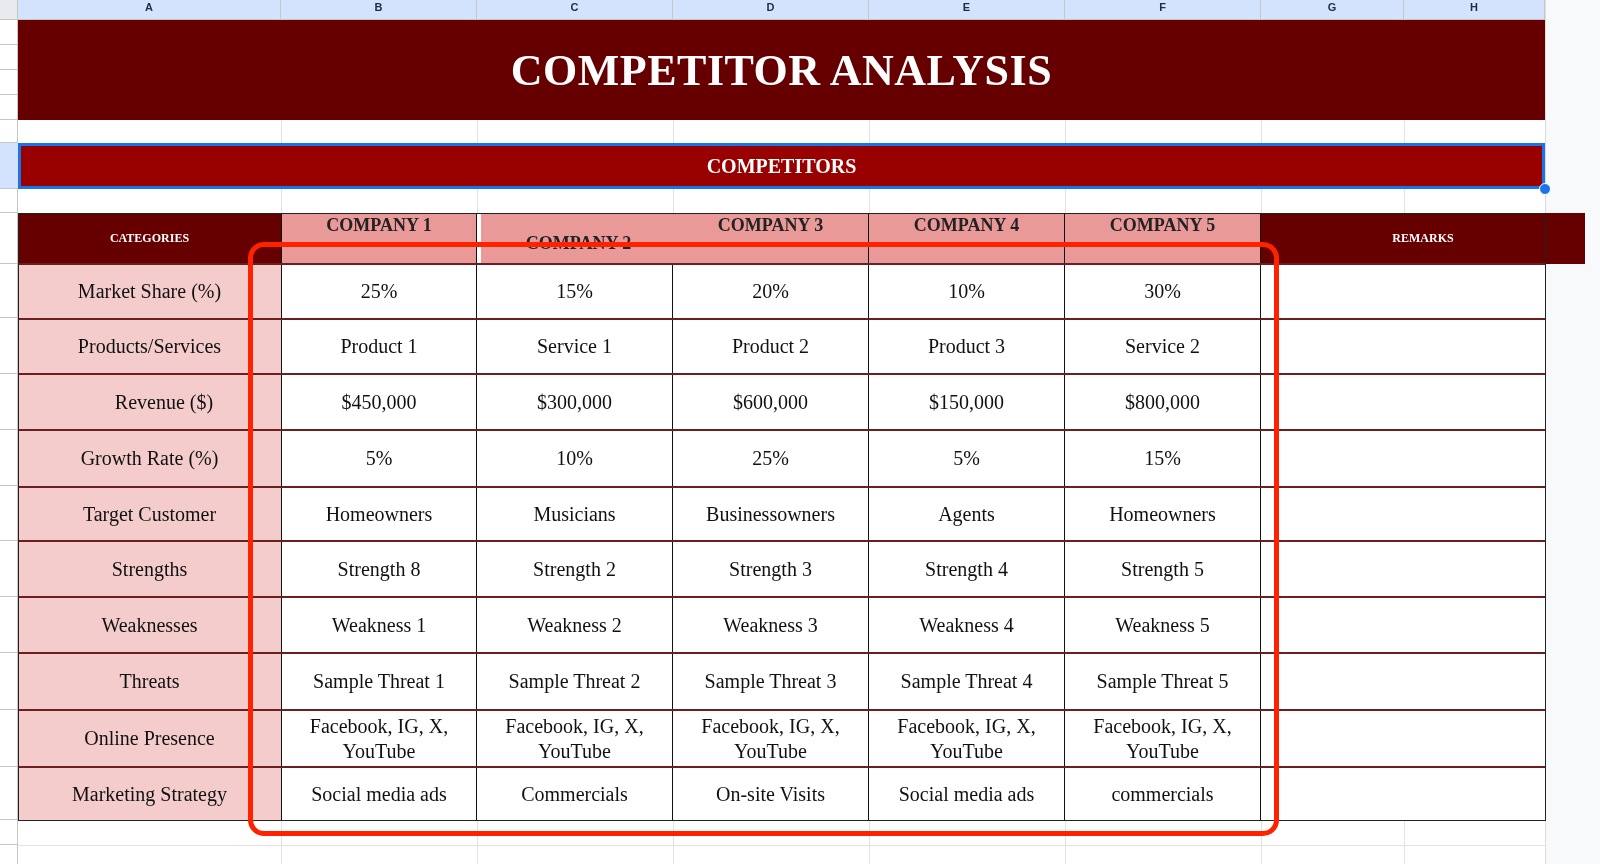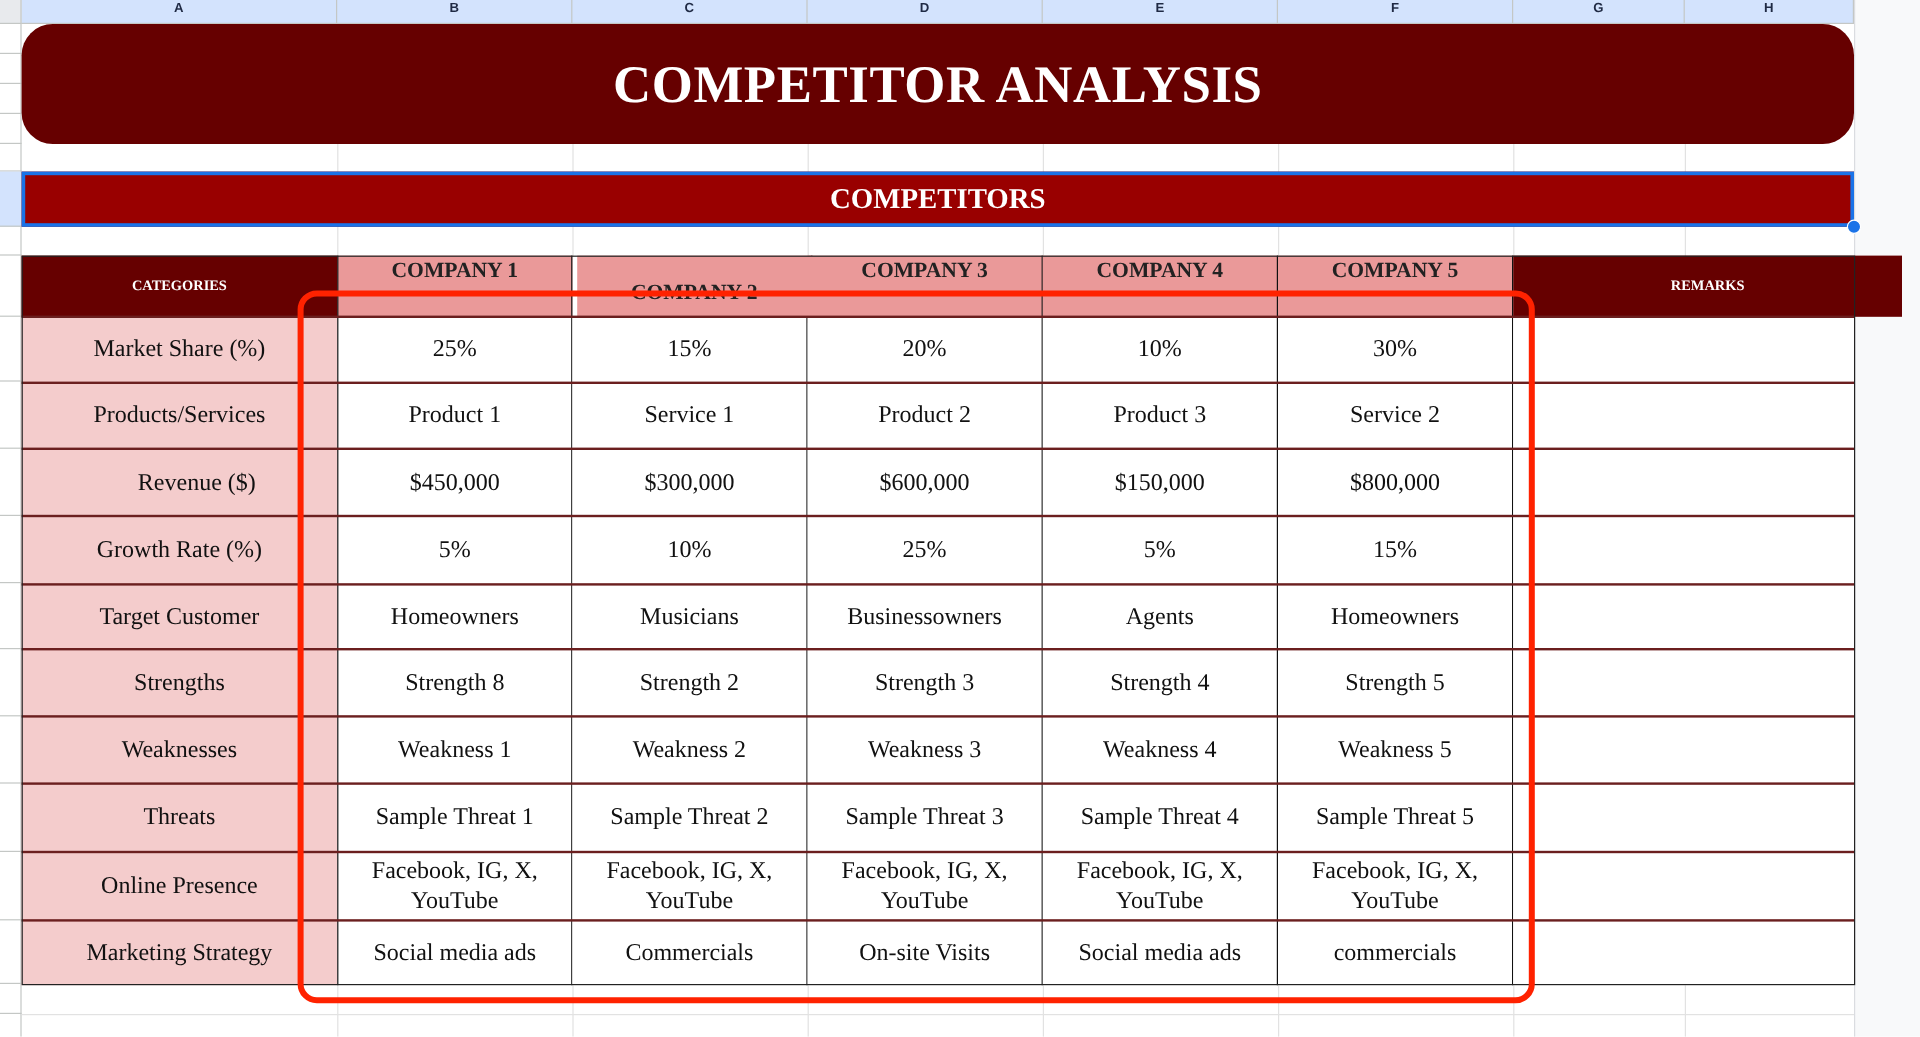--- a/index.html
+++ b/index.html
@@ -12,25 +12,25 @@
 
   .rowhdr { position: absolute; top: 20px; left: 0; width: 18px; height: 844px; background: #ffffff; border-right: 1px solid #c4c7c5; }
   .rowhdr-cell { position: absolute; left: 0; width: 18px; border-bottom: 1px solid #c4c7c5; }
   .rowhdr-cell.sel { background: #d3e3fd; }
 
   .right-gutter { position: absolute; top: 0; left: 1545px; width: 55px; height: 864px; background: #f8f9fa; border-left: 1px solid #dadce0; }
 
   .gridline-v { position: absolute; width: 1px; background: #e2e2e2; }
   .gridline-h { position: absolute; height: 1px; background: #e2e2e2; }
 
-  .title-band { position: absolute; left: 18px; top: 20px; width: 1527px; height: 100px; background: #660000; display: flex; align-items: center; justify-content: center; border-radius: 26px; }
+  .title-band { position: absolute; left: 18px; top: 20px; width: 1527px; height: 100px; background: #660000; display: flex; align-items: center; justify-content: center; }
   .title-band span { color: #ffffff; font-size: 44px; font-weight: bold; letter-spacing: 0.5px; }
 
   .comp-band { position: absolute; left: 18px; top: 143px; width: 1527px; height: 46px; background: #990000; border: 3px solid #1a73e8; display: flex; align-items: center; justify-content: center; }
-  .comp-band span { color: #ffffff; font-size: 24px; font-weight: bold; }
+  .comp-band span { color: #ffffff; font-size: 20px; font-weight: bold; }
   .sel-handle { position: absolute; left: 1539px; top: 183px; width: 12px; height: 12px; border-radius: 50%; background: #1a73e8; border: 1px solid #ffffff; }
 
   .cell { position: absolute; display: flex; align-items: center; justify-content: center; text-align: center; font-size: 20px; color: #111111; line-height: 25px; }
   .hdr-dark { background: #660000; color: #ffffff; font-weight: bold; font-size: 12px; }
   .hdr-pink { background: #ea9999; color: #222; font-weight: bold; font-size: 18px; border-right: 1px solid #111; overflow: hidden; }
   .hdr-pink span { position: relative; top: -13px; }
   .cat { background: #f4cccc; }
   .val { background: #ffffff; border-right: 1px solid #111; }
   .rem { background: #ffffff; }
   .rowline { position: absolute; left: 18px; width: 1527px; height: 2px; background: #6b1f1f; }

